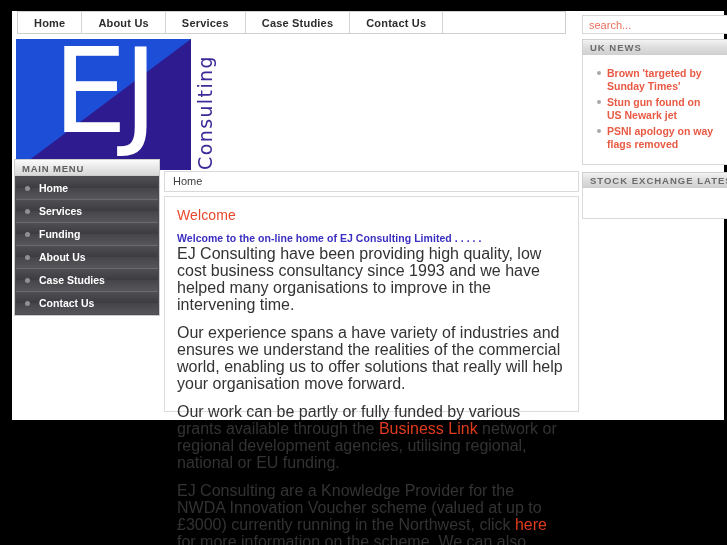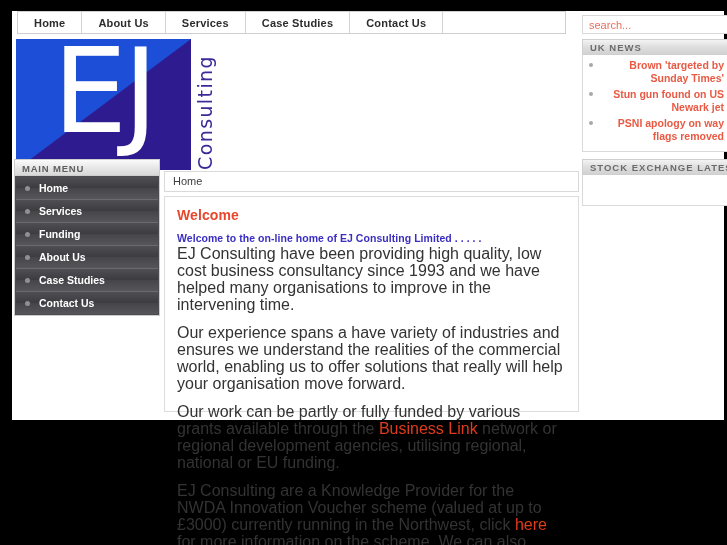--- a/index.html
+++ b/index.html
@@ -158,21 +158,21 @@
     white-space: nowrap;
     overflow: hidden;
   }
   .panel-body {
     border: 1px solid #d9d9d9;
     border-top: none;
     background: #ffffff;
     padding: 4px 4px 5px 4px;
     box-sizing: border-box;
   }
-  .news-list { list-style: none; margin: 0; padding: 0; text-align: right; }
+  .news-list { list-style: none; margin: 8px; padding: 0; }
   .news-item {
     position: relative;
     padding: 0 0 0 12px;
     margin-bottom: 3px;
     font-size: 10.5px;
     font-weight: bold;
     line-height: 13px;
     color: #e85a44;
     cursor: pointer;
   }
@@ -267,21 +267,21 @@
     width: 415px;
     height: 216px;
     border: 1px solid #dcdcdc;
     background: #ffffff;
     box-sizing: border-box;
     padding: 10px 12px 0 12px;
   }
   .content h1 {
     margin: 0 0 9px 0;
     font-size: 14px;
-    font-weight: bold;
+    font-weight: normal;
     color: #e8472b;
     letter-spacing: 0.1px;
   }
   .content .lede {
     margin: 0 0 1px 0;
     font-size: 10.5px;
     font-weight: bold;
     color: #3a2ec0;
     letter-spacing: 0.05px;
   }

